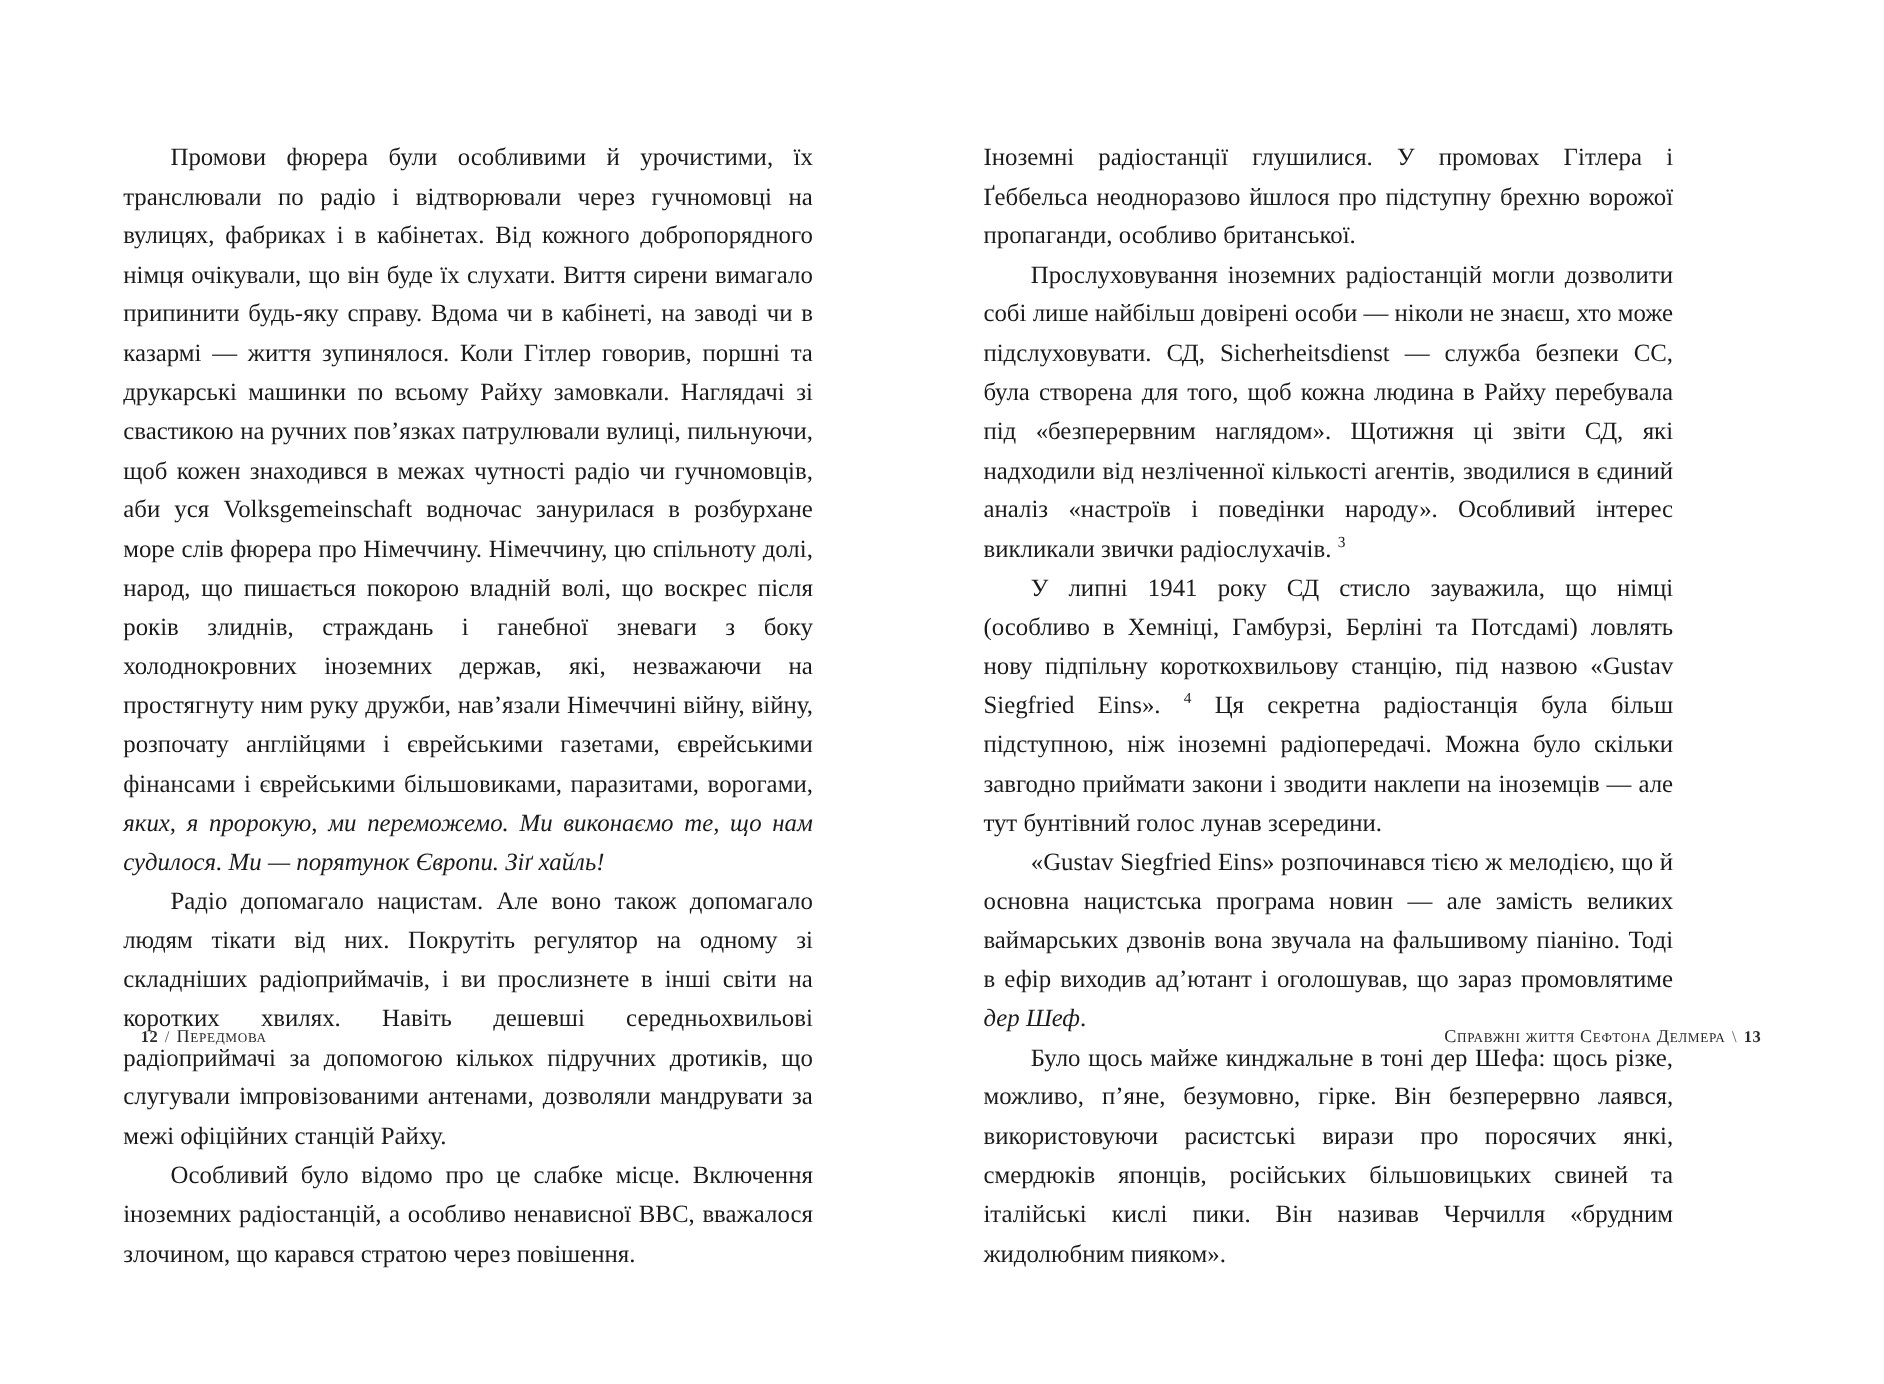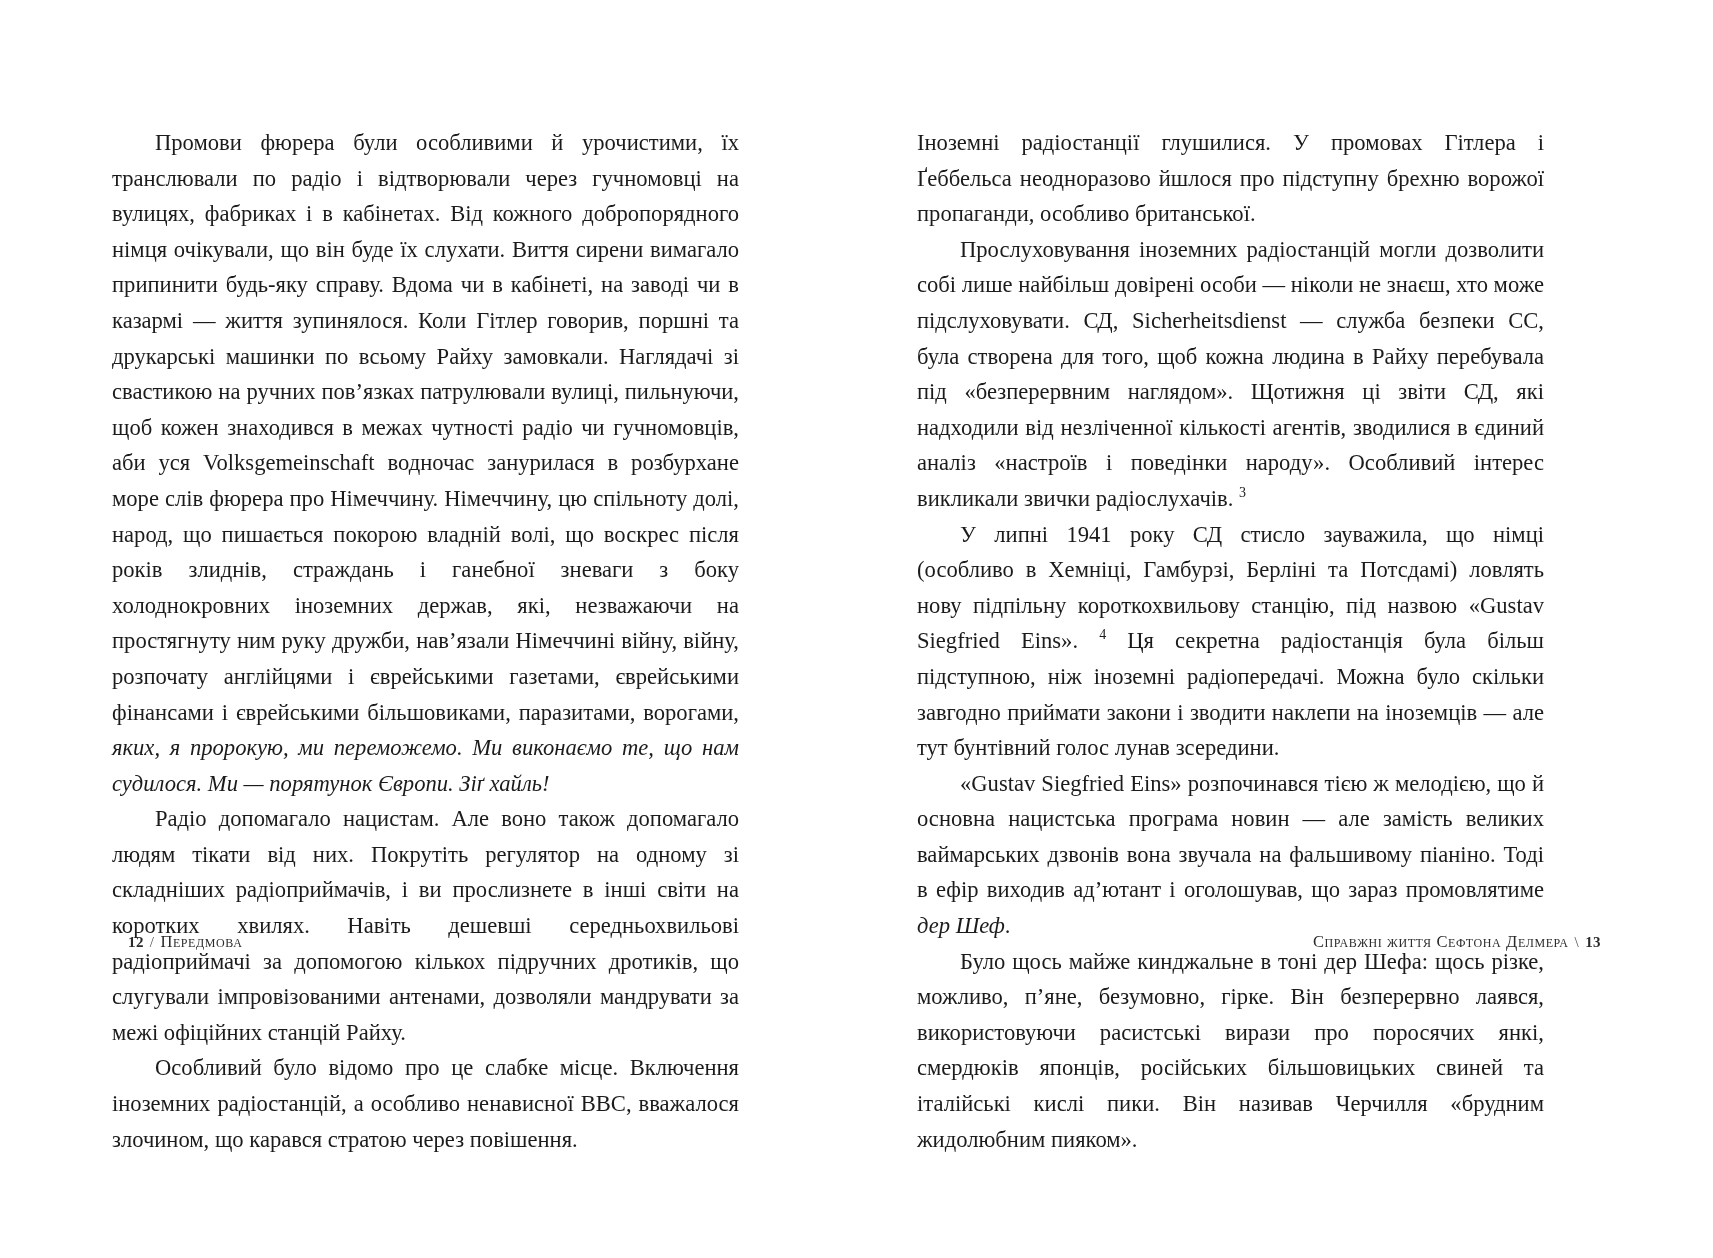--- a/index.html
+++ b/index.html
@@ -42,21 +42,21 @@
     text-align: justify;
     text-justify: inter-word;
     color: #1b1b1b;
     hyphens: manual;
   }
   .page-left .text-col {
     left: 112px;
     width: 627px;
   }
   .page-right .text-col {
-    left: 60px;
+    left: 37px;
     width: 627px;
   }
   .text-col p {
     margin: 0;
   }
   .text-col p.indent {
     text-indent: 43px;
   }
   .text-col p.noindent {
     text-indent: 0;

